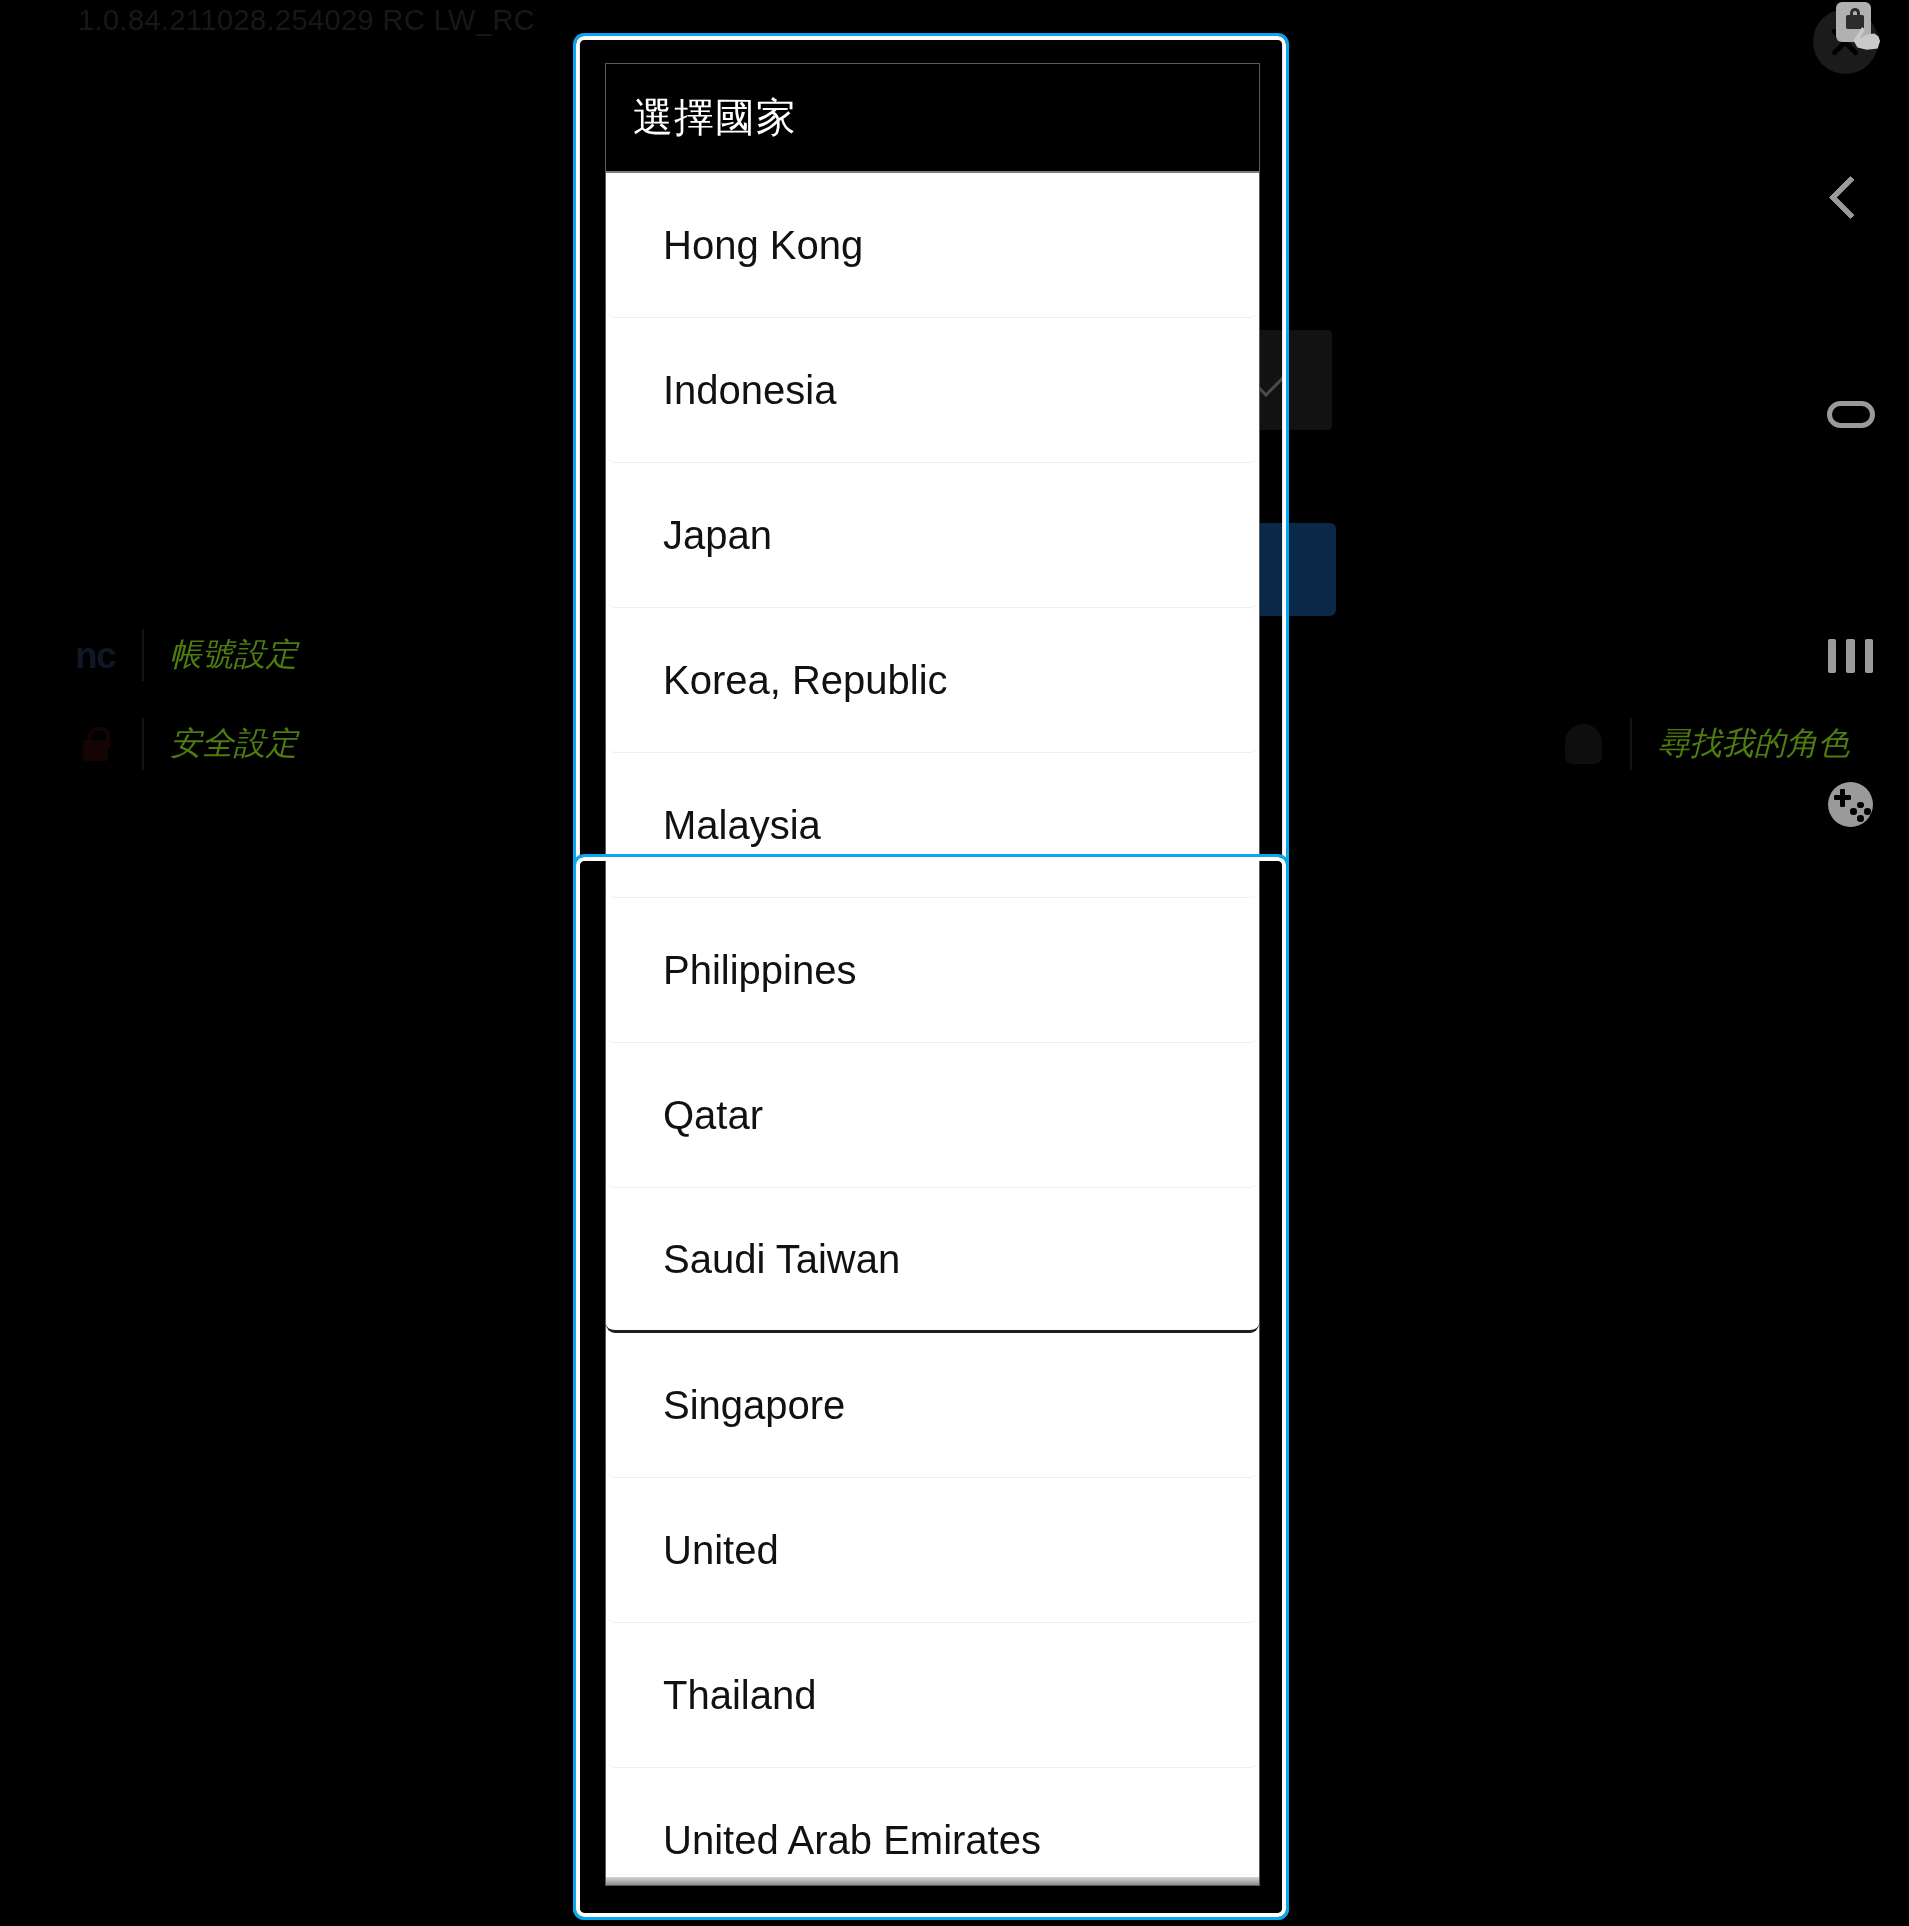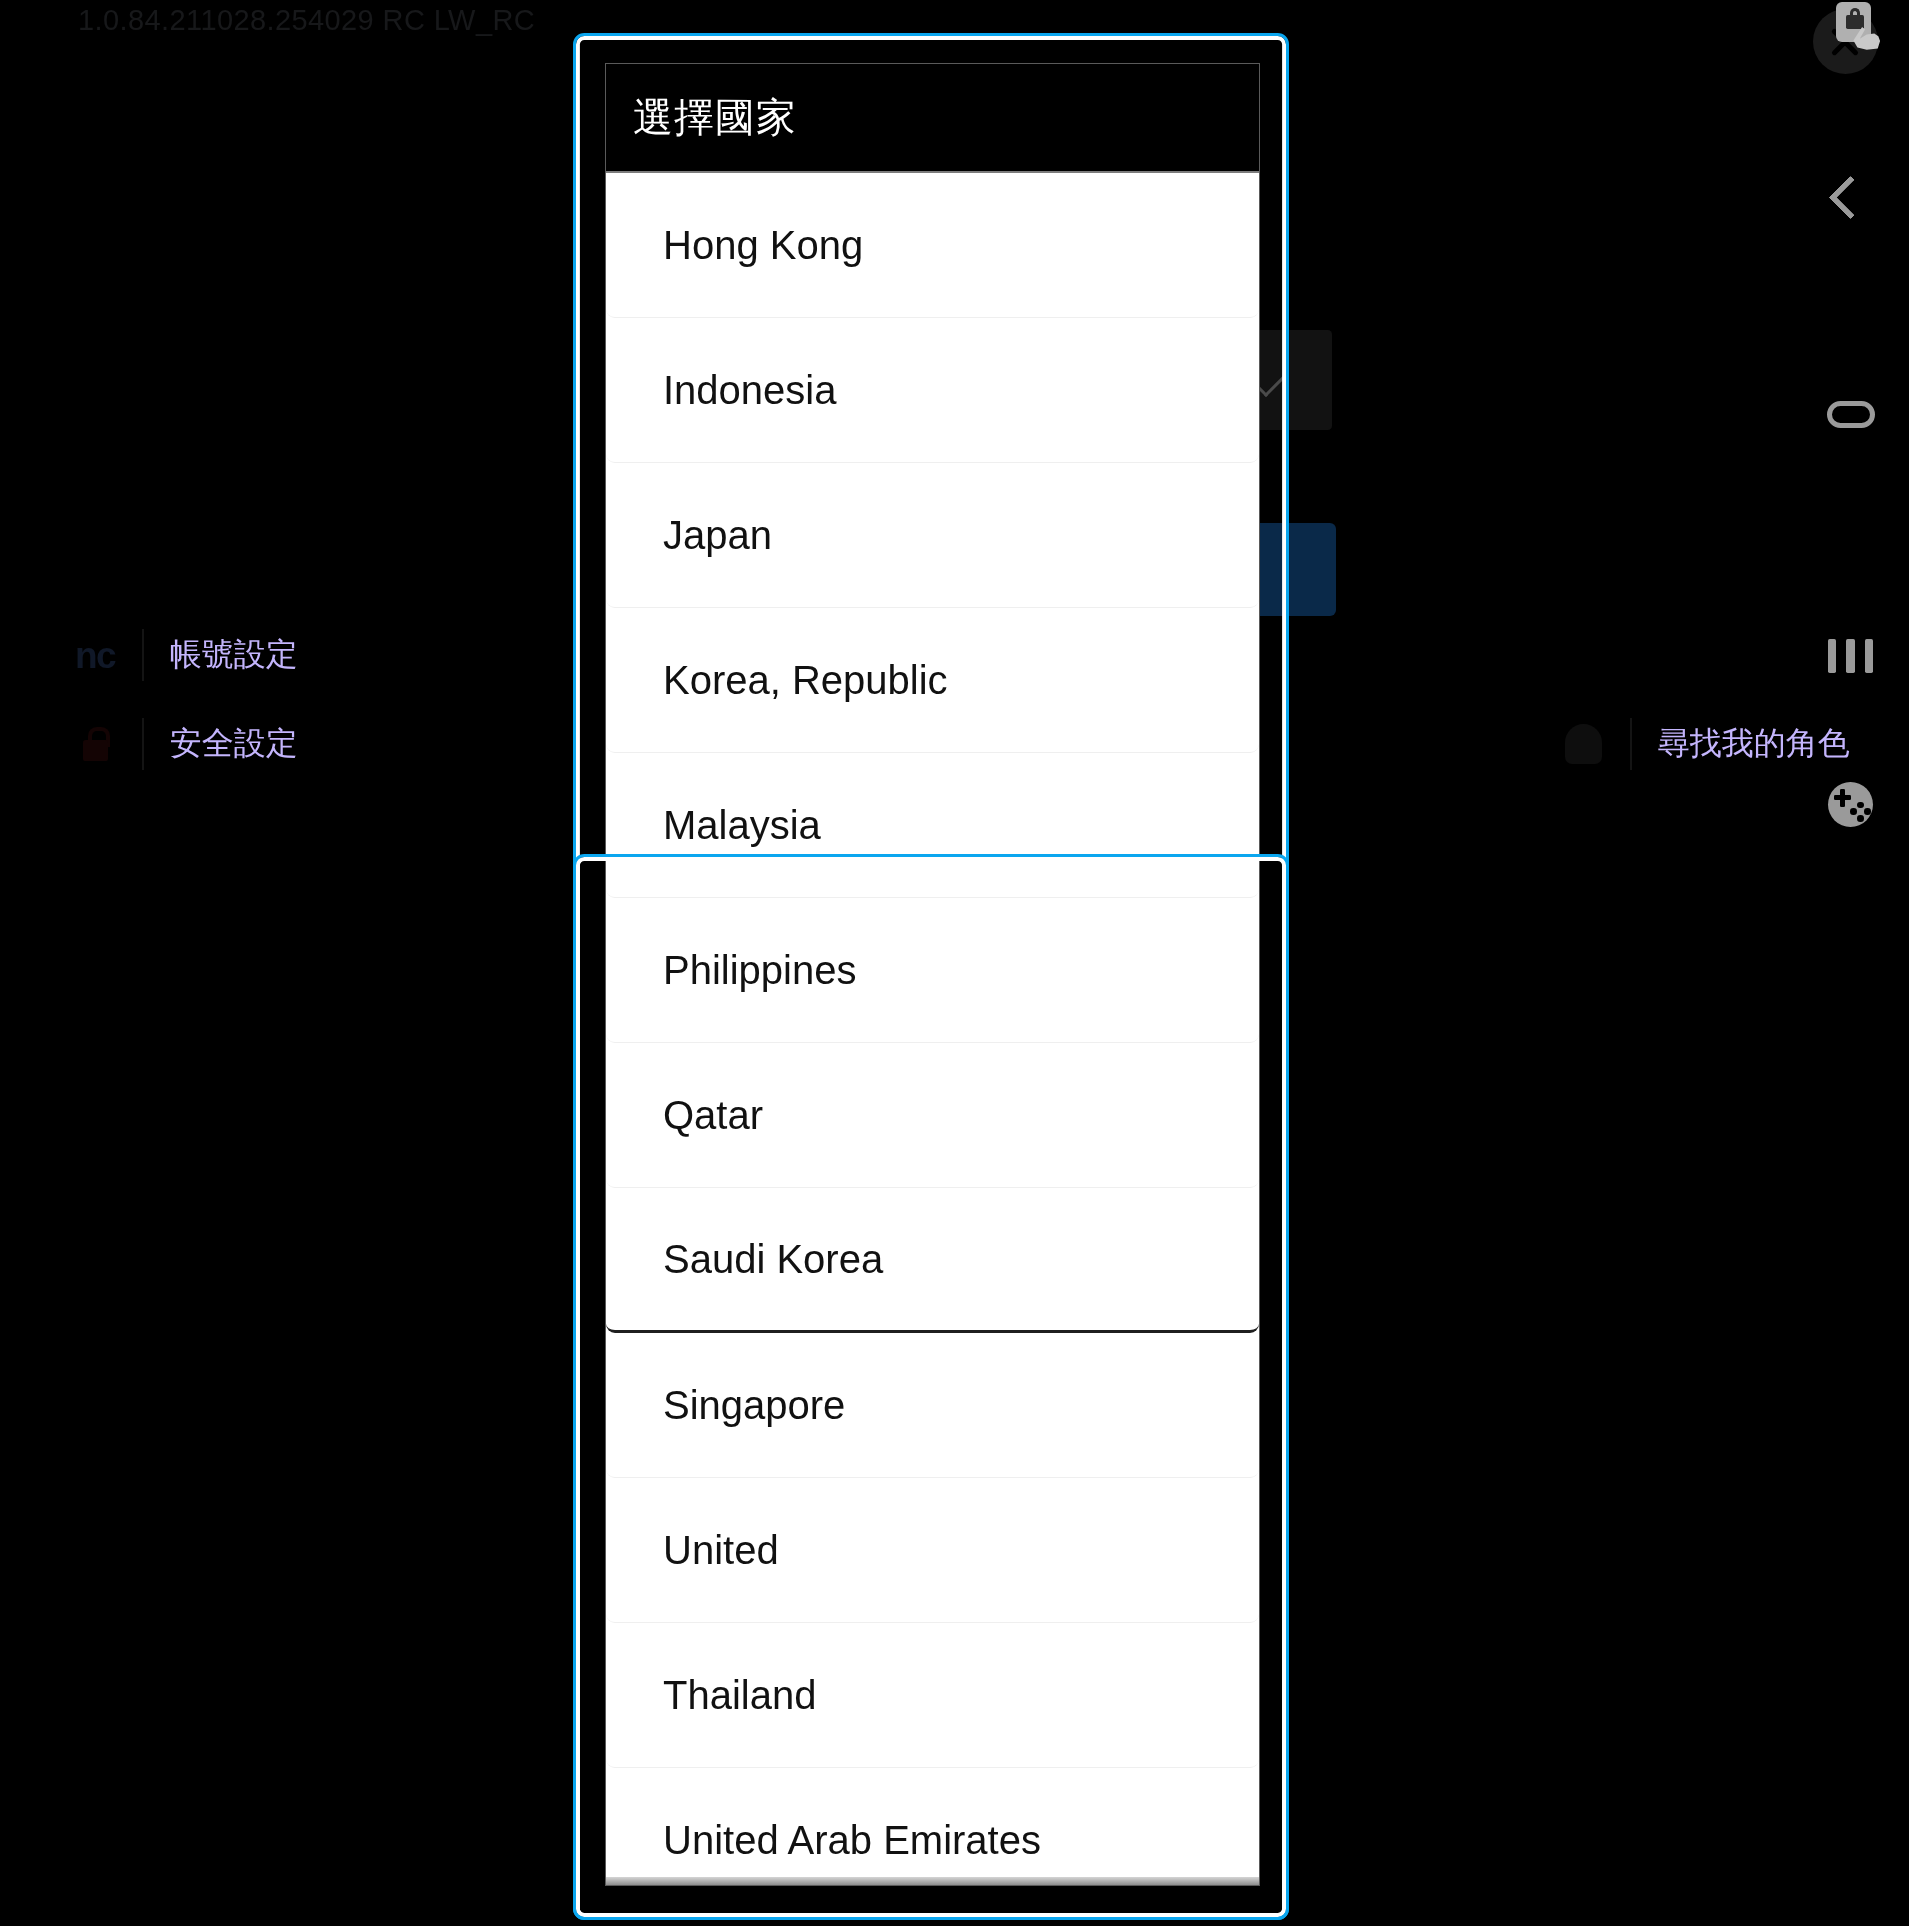--- a/index.html
+++ b/index.html
@@ -41,21 +41,21 @@
     position:absolute; display:flex; align-items:center; gap:26px;
   }
   .bg-menurow .bg-ic{
     width:42px; height:42px; flex:0 0 auto;
     display:flex; align-items:center; justify-content:center;
   }
   .bg-menurow .bg-div{
     width:1.7px; height:52px; background:#141414; flex:0 0 auto;
   }
   .bg-menurow .bg-lbl{
-    font-size:32px; color:#c4b5fd; white-space:nowrap;
+    font-size:32px; color:#4d7c0f; white-space:nowrap;font-style:italic;
   }
   #bg-row-account { left:74px; top:629px; }
   #bg-row-security{ left:74px; top:718px; }
   #bg-row-findchar{ left:1562px; top:718px; }
 
   .nc-logo{
     font-size:37px; font-weight:bold; color:#101828;
     line-height:1; letter-spacing:-1.7px;
   }
   .lock-ic{
@@ -307,21 +307,21 @@
       <div class="country-item">
         <span>Malaysia</span>
       </div>
       <div class="country-item">
         <span>Philippines</span>
       </div>
       <div class="country-item">
         <span>Qatar</span>
       </div>
       <div class="country-item section-end">
-        <span>Saudi Korea</span>
+        <span>Saudi Taiwan</span>
       </div>
       <div class="country-item">
         <span>Singapore</span>
       </div>
       <div class="country-item">
         <span>United</span>
       </div>
       <div class="country-item">
         <span>Thailand</span>
       </div>

